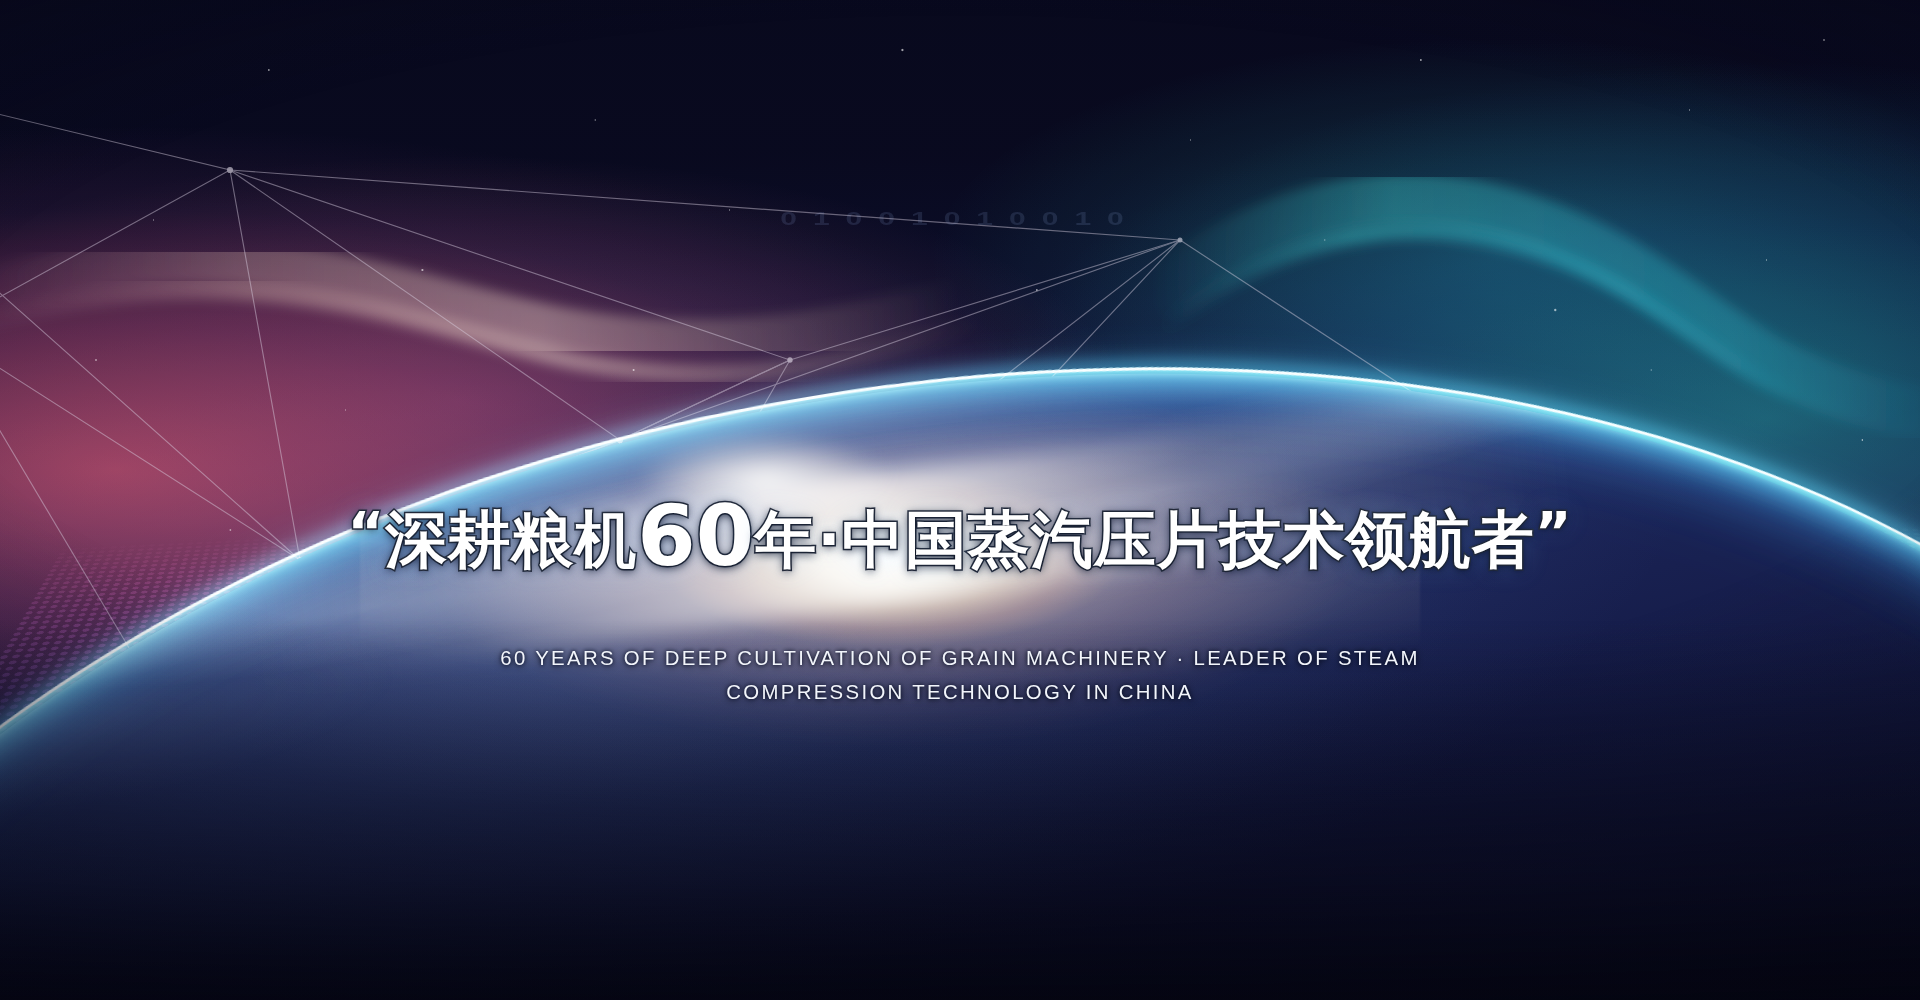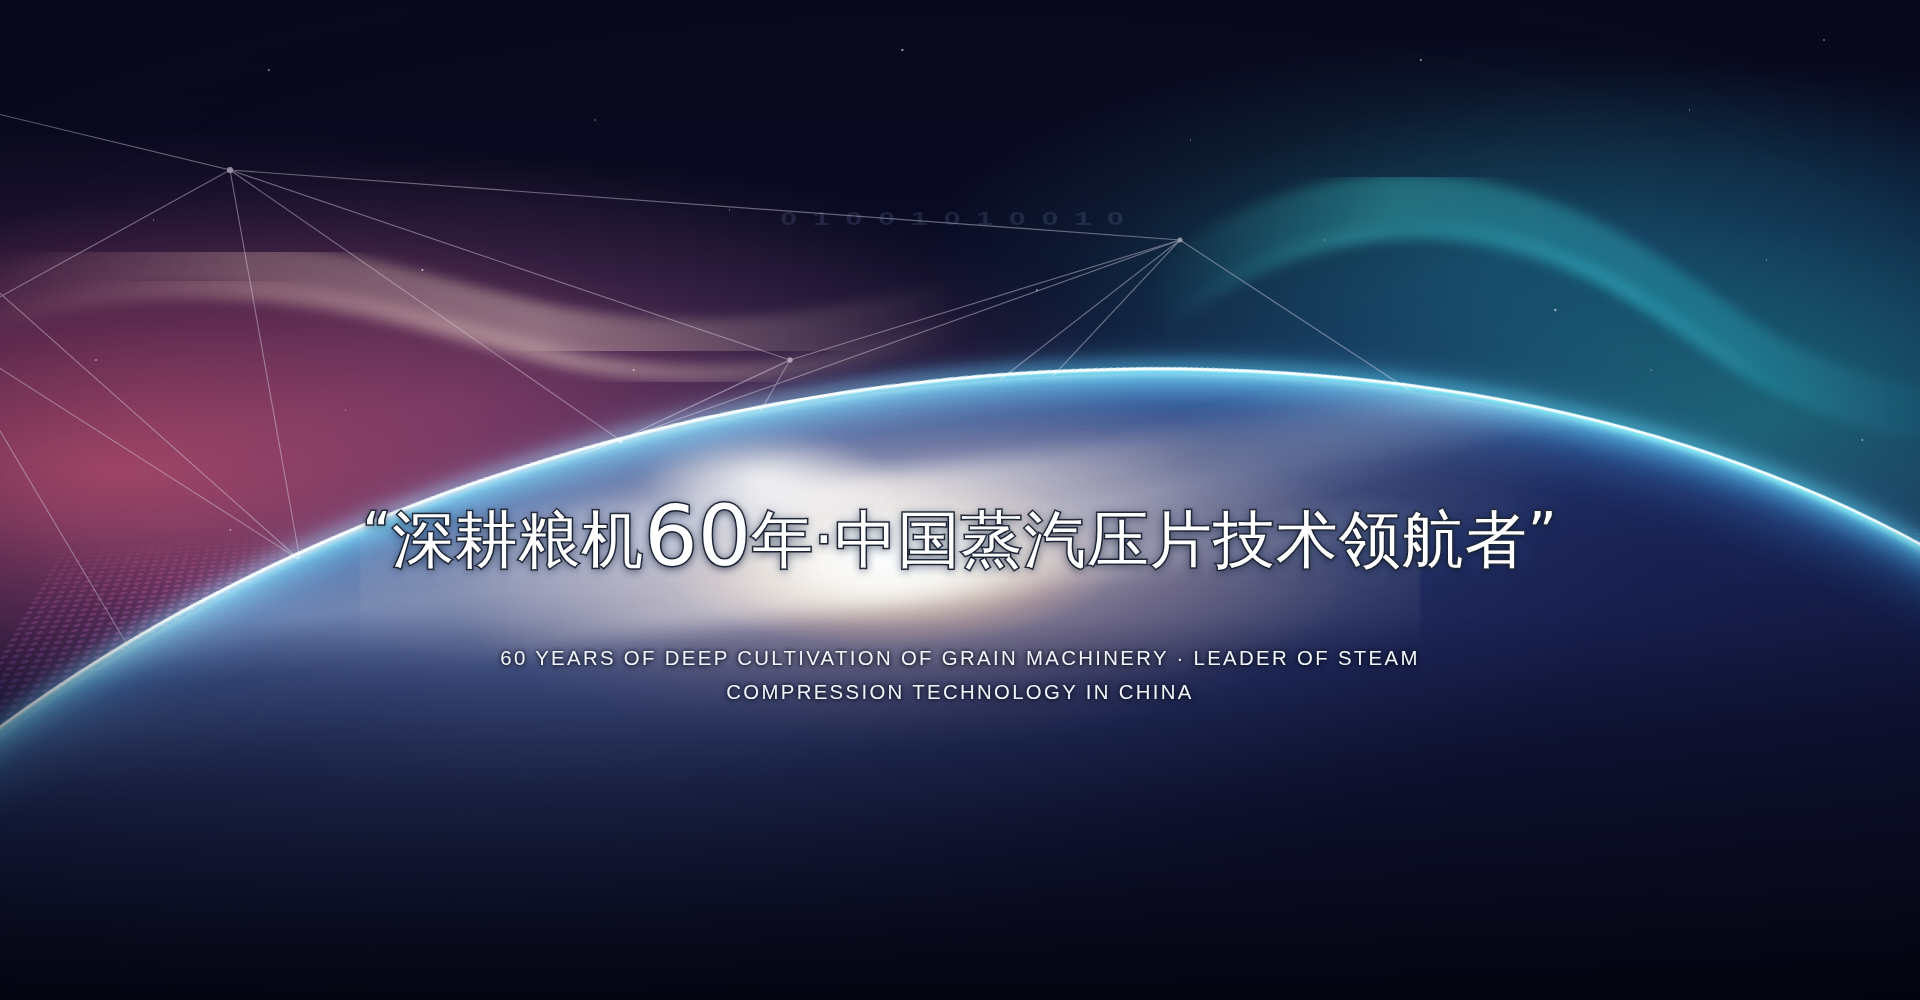--- a/index.html
+++ b/index.html
@@ -192,21 +192,21 @@
   }
 
   
   #headline{
     position:absolute;left:0;right:0;top:452px;
     text-align:center;z-index:9;
   }
   #title{
     display:inline-block;
     font-family:"DejaVu Sans","Liberation Sans",sans-serif;
-    font-weight:400;
+    font-weight:700;
     font-size:62px;
     line-height:1;
     color:#ffffff;
     letter-spacing:1px;
     white-space:nowrap;
     -webkit-text-stroke:3px #2a2f3e;
     paint-order:stroke fill;
     text-shadow:
       0 0 3px rgba(0,0,0,.55),
       0 2px 10px rgba(10,20,45,.85),

